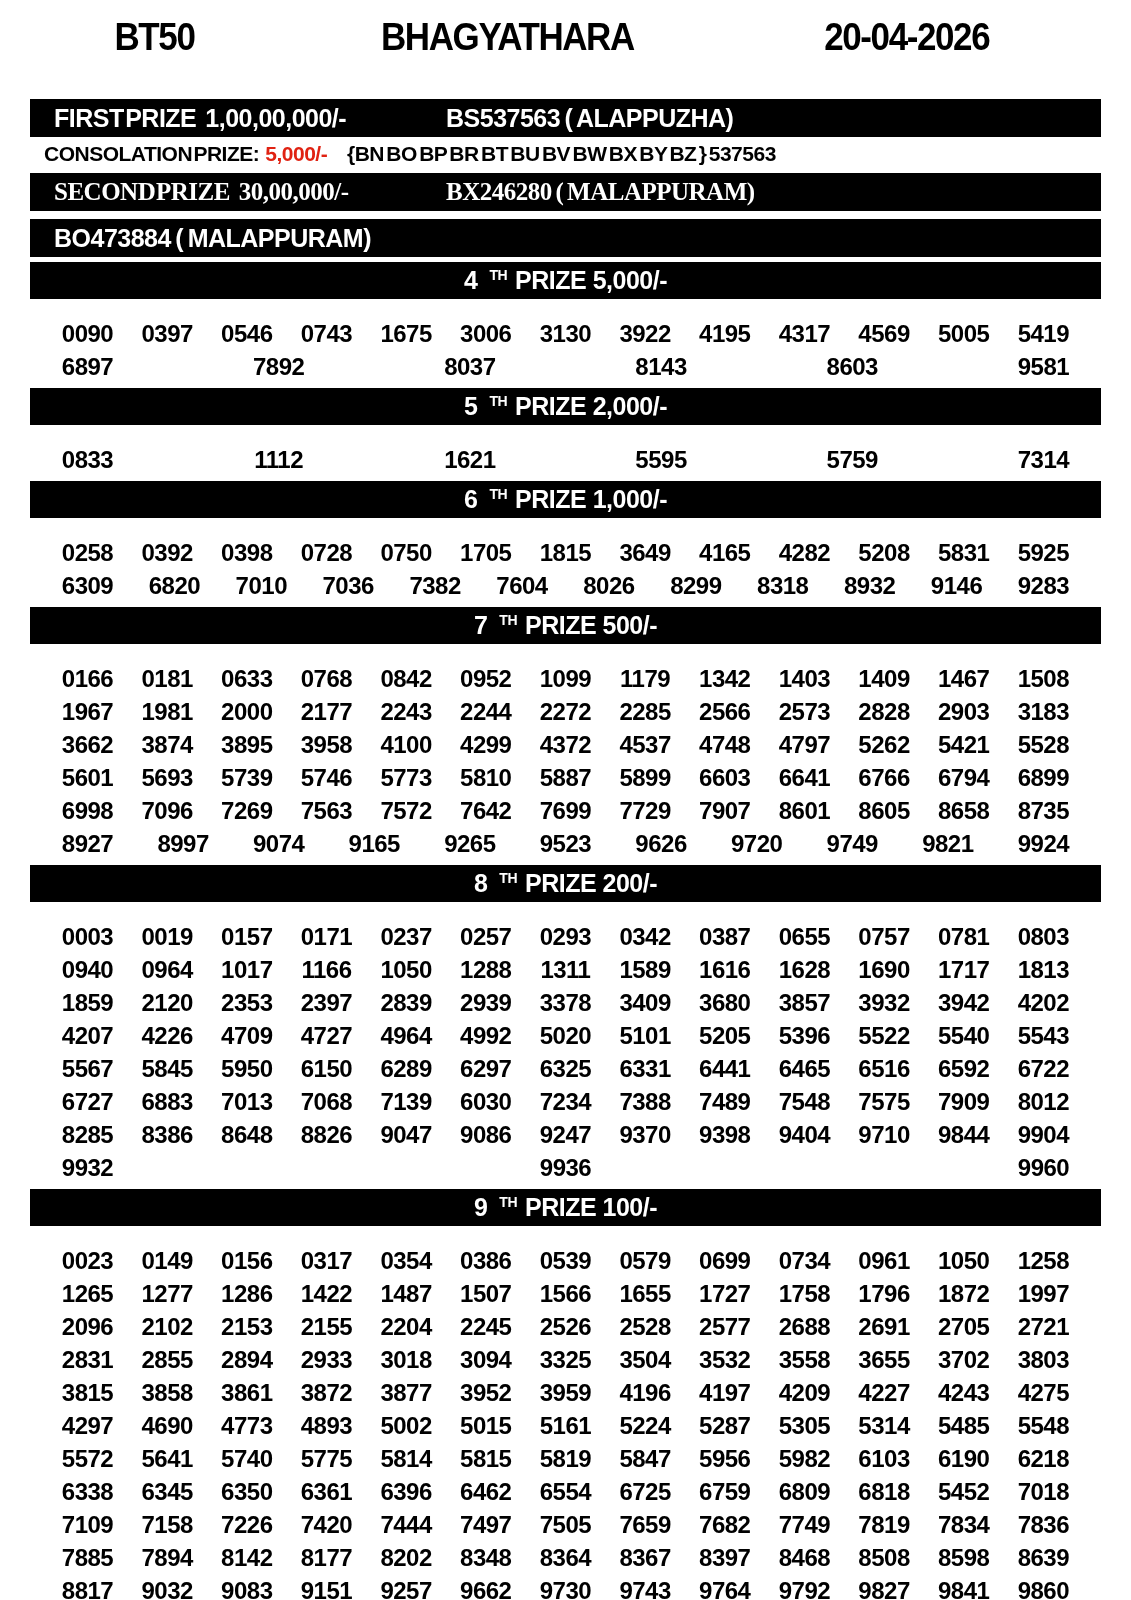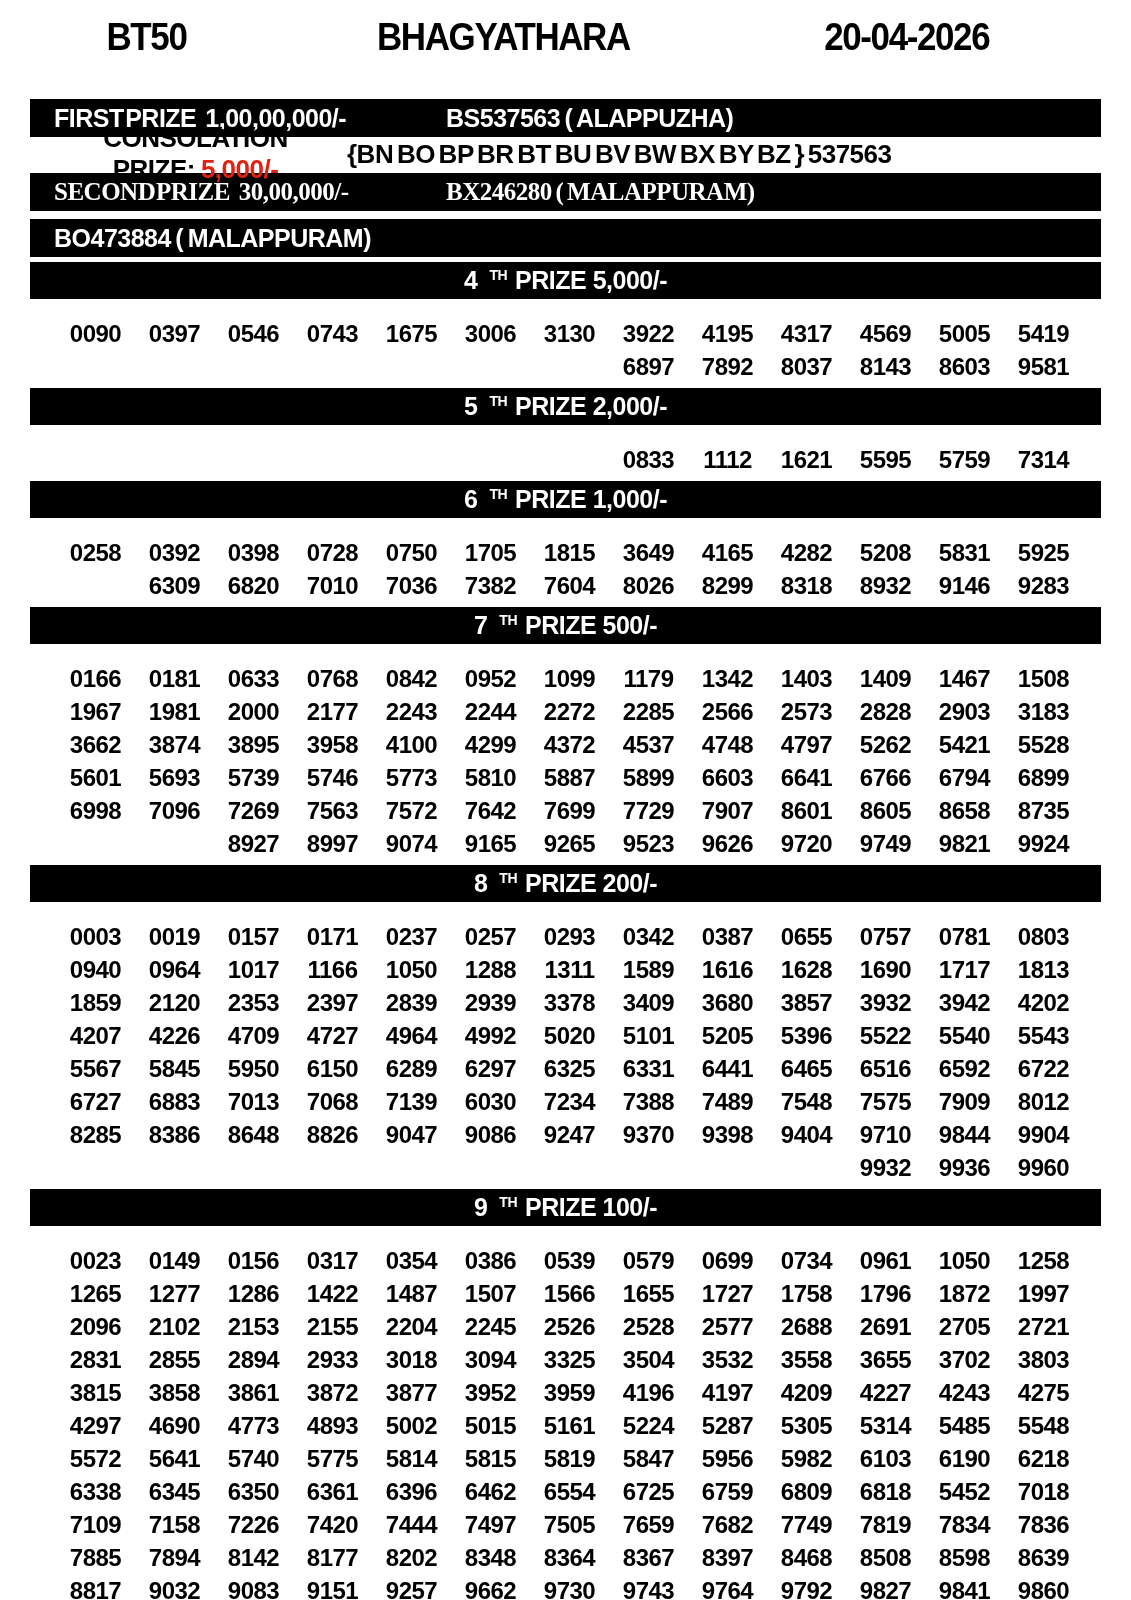--- a/index.html
+++ b/index.html
@@ -9,21 +9,21 @@
     font-weight:bold;color:#000;
     -webkit-font-smoothing:antialiased;
     overflow:hidden;
   }
   .page{width:1131px;height:1600px;position:relative;}
 
   
   .titlebar{
     display:flex;justify-content:space-between;align-items:baseline;
     padding:16px 135px 6px 103px;
-    font-size:38px;letter-spacing:-1.5px;
+    font-size:38px;letter-spacing:-1.5px;margin-left:8px;
   }
   .titlebar span{transform:scaleX(.92);transform-origin:center;display:inline-block;}
 
   
   .bar{
     background:#000;color:#fff;
     margin:0 30px;
     font-size:25px;letter-spacing:-0.5px;
   }
   .prize-bar{
@@ -34,38 +34,38 @@
   .pb-amount{margin-left:9px;}
   .pb-ticket{word-spacing:-2px;text-align:center;}
   .mt1{margin-top:34px;}
   .mt2{margin-top:4px;font-family:Liberation Serif, serif;}
   .mt3{margin-top:8px;}
 
   
   .consolation{
     display:flex;align-items:center;
     margin:2px 30px 3px;padding-left:14px;
-    height:30px;font-size:26px;letter-spacing:-0.5px;text-align:center;
+    height:30px;font-size:21px;letter-spacing:-0.5px;
   }
   .cons-left{flex:0 0 303px;word-spacing:-4px;}
   .cons-amount{color:#e02212;margin-left:6px;}
   .cons-series{word-spacing:-3px;}
 
   
   .section-bar{
     text-align:center;
     height:37px;line-height:37px;
     margin:5px 30px 4px;
   }
   .section-bar sup{font-size:14px;line-height:0;padding-left:12px;}
   .section-bar .rest{margin-left:8px;}
 
   
   .numbers{
-    display:flex;flex-wrap:wrap;justify-content:flex-end;
+    display:flex;flex-wrap:wrap;justify-content:space-between;
     column-gap:24px;
     margin:18px 60px 2px;
     font-size:24px;line-height:33px;letter-spacing:-0.5px;
   }
   .num{width:55px;text-align:center;white-space:nowrap;}
 
   .bottom-rule{
     height:4px;background:#1b1b1b;
     margin:24px 15px 0;
   }

